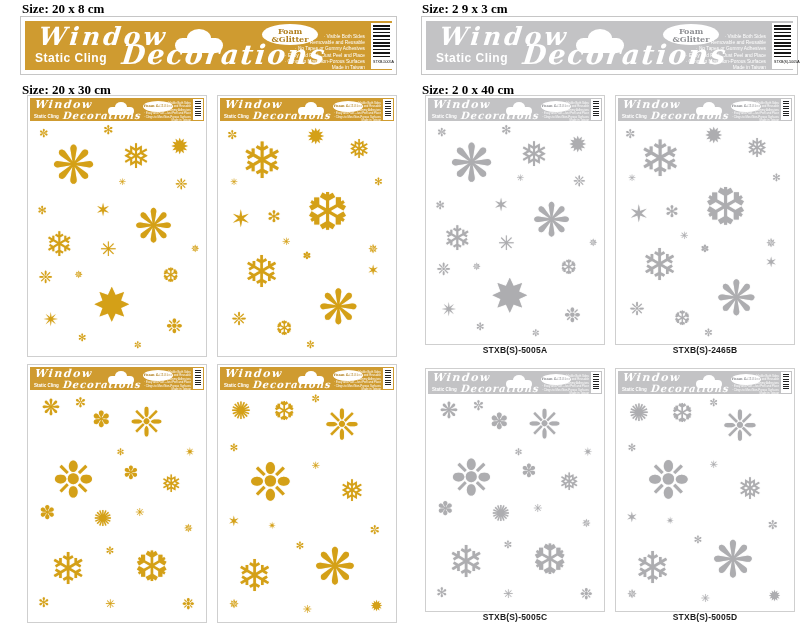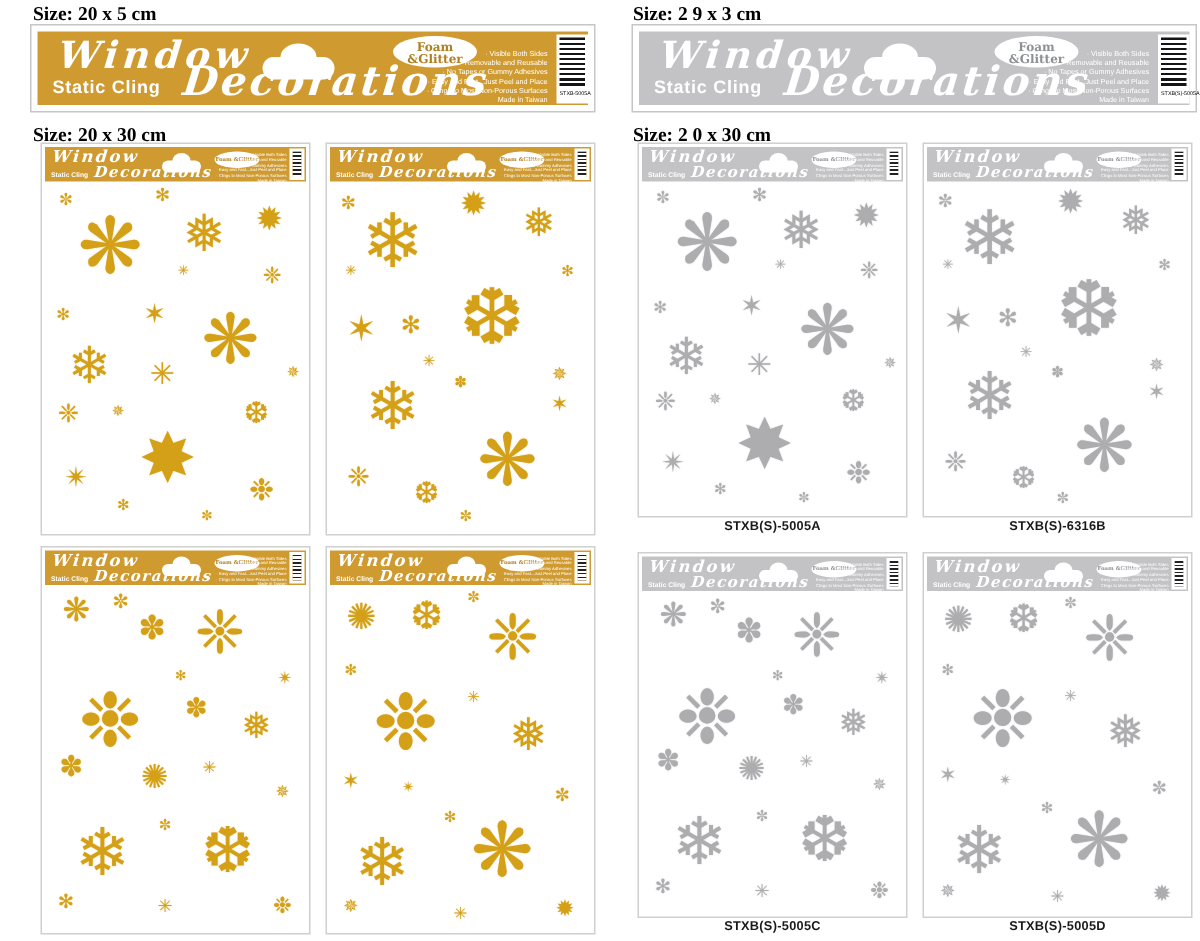--- a/index.html
+++ b/index.html
@@ -65,24 +65,24 @@
   .sheet.gold .flake{color:var(--gold-flake);text-shadow:0 0 1px rgba(212,160,23,.45);}
   .sheet.silver .flake{color:var(--silver-flake);text-shadow:0 0 1px rgba(150,150,152,.45);}
   .caption{position:absolute;left:0;top:100%;width:100%;text-align:center;
            font:bold 8.5px "Liberation Sans",sans-serif;color:#1a1a1a;padding-top:1px;letter-spacing:.2px;}
 </style>
 </head>
 <body>
 
 <div class="page">
 
-  <div class="size-label" style="left:22px;top:1px">Size: 20 x 5 cm</div>
+  <div class="size-label" style="left:22px;top:1px">Size: 20 x 8 cm</div>
   <div class="size-label" style="left:422px;top:1px">Size: 2 9 x 3 cm</div>
   <div class="size-label" style="left:22px;top:82px">Size: 20 x 30 cm</div>
-  <div class="size-label" style="left:422px;top:82px">Size: 2 0 x 30 cm</div>
+  <div class="size-label" style="left:422px;top:82px">Size: 2 0 x 40 cm</div>
 
   <div class="banner gold-tone" style="left:20px;top:16px">
     <div class="banner-inner gold-bg">
       <div class="bn-window">Window</div>
       <div class="bn-static">Static Cling</div>
       <div class="bn-deco">Decorations</div>
       <div class="bn-cloud"></div>
       <div class="bn-badge">
         <div class="badge-l1">Foam</div>
         <div class="badge-l2">&amp;Glitter</div>
@@ -359,21 +359,21 @@
         <span class="flake" style="left: 24%; top: 65%; font-size: 44px;">❄</span>
         <span class="flake" style="left: 50%; top: 58%; font-size: 10px;">✽</span>
         <span class="flake" style="left: 88%; top: 55%; font-size: 12px;">✵</span>
         <span class="flake" style="left: 88%; top: 64%; font-size: 14px;">✶</span>
         <span class="flake" style="left: 68%; top: 80%; font-size: 48px;">❋</span>
         <span class="flake" style="left: 11%; top: 85%; font-size: 18px;">❈</span>
         <span class="flake" style="left: 37%; top: 89%; font-size: 20px;">❆</span>
         <span class="flake" style="left: 52%; top: 96%; font-size: 10px;">✼</span>
         <span class="flake" style="left: 8%; top: 26%; font-size: 9px;">✳</span>
       </div>
-    <div class="caption">STXB(S)-6316B</div>
+    <div class="caption">STXB(S)-2465B</div>
   </div>
 
   <div class="sheet silver" style="left:425px;top:368px;width:180px;height:244px">
     <div class="sh">
       <span class="sh-window">Window</span>
       <span class="sh-static">Static Cling</span>
       <span class="sh-deco">Decorations</span>
       <span class="sh-cloud"></span>
       <span class="sh-badge">Foam &amp;Glitter</span>
       <span class="sh-features">

